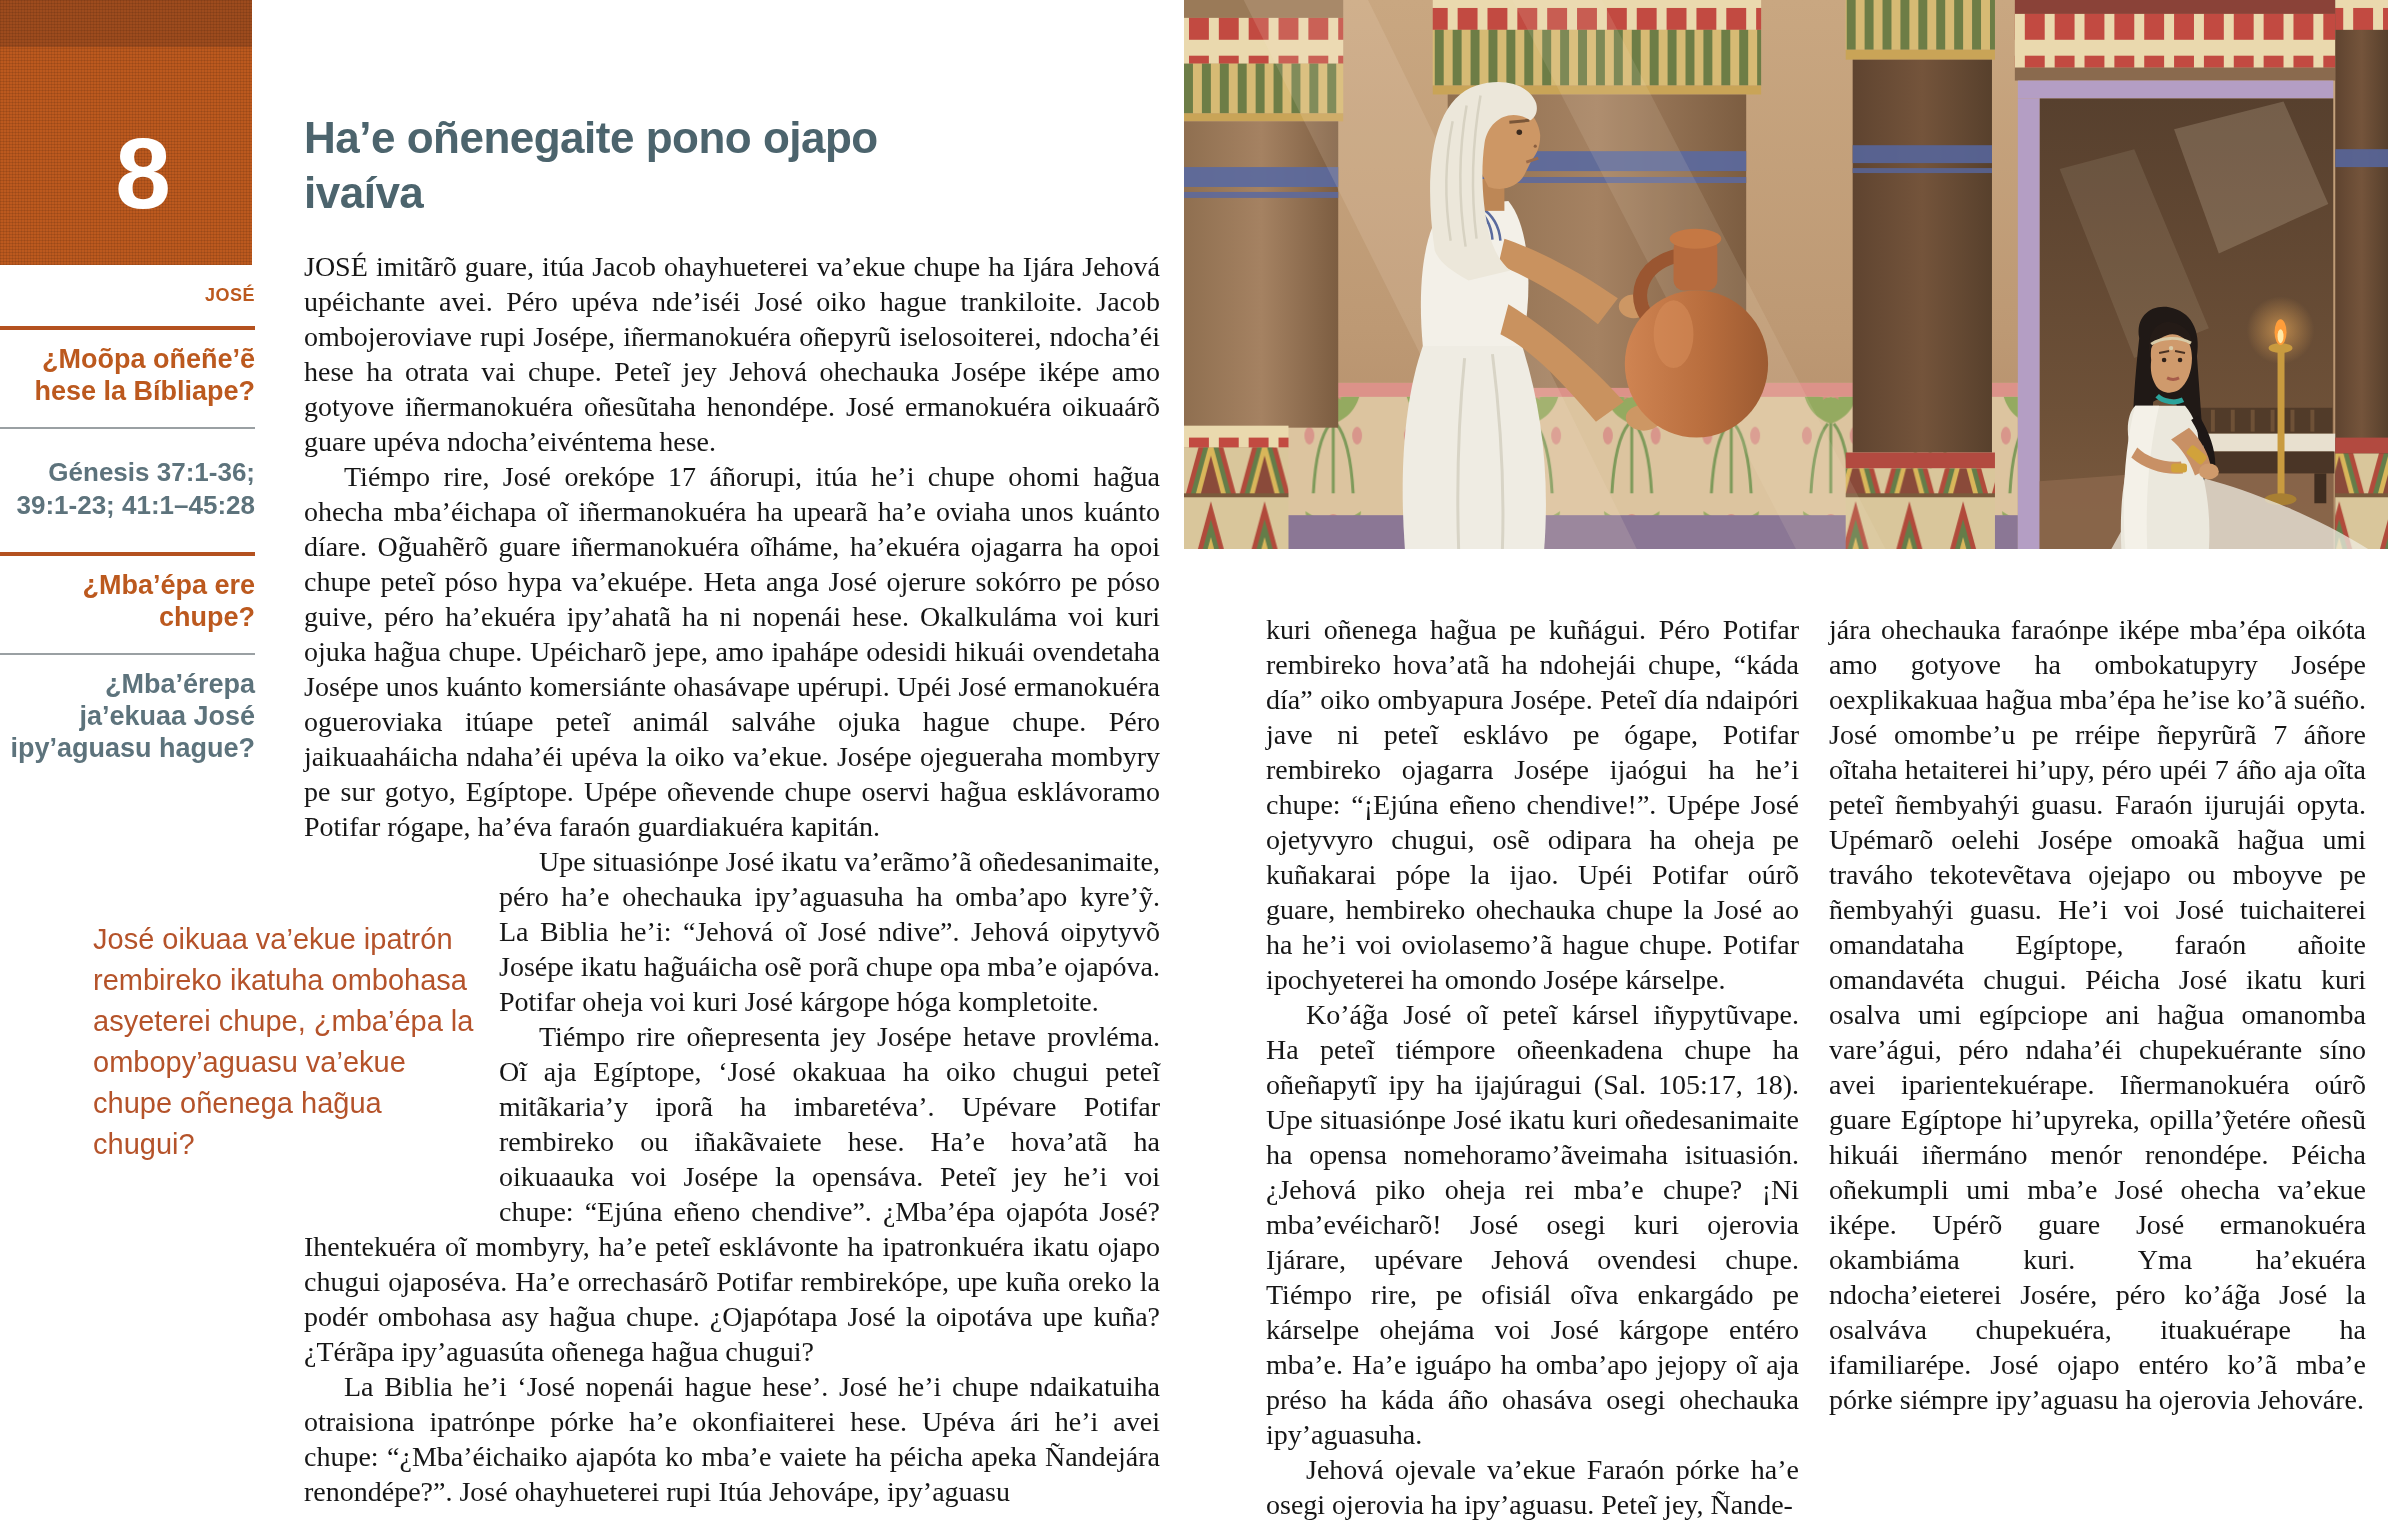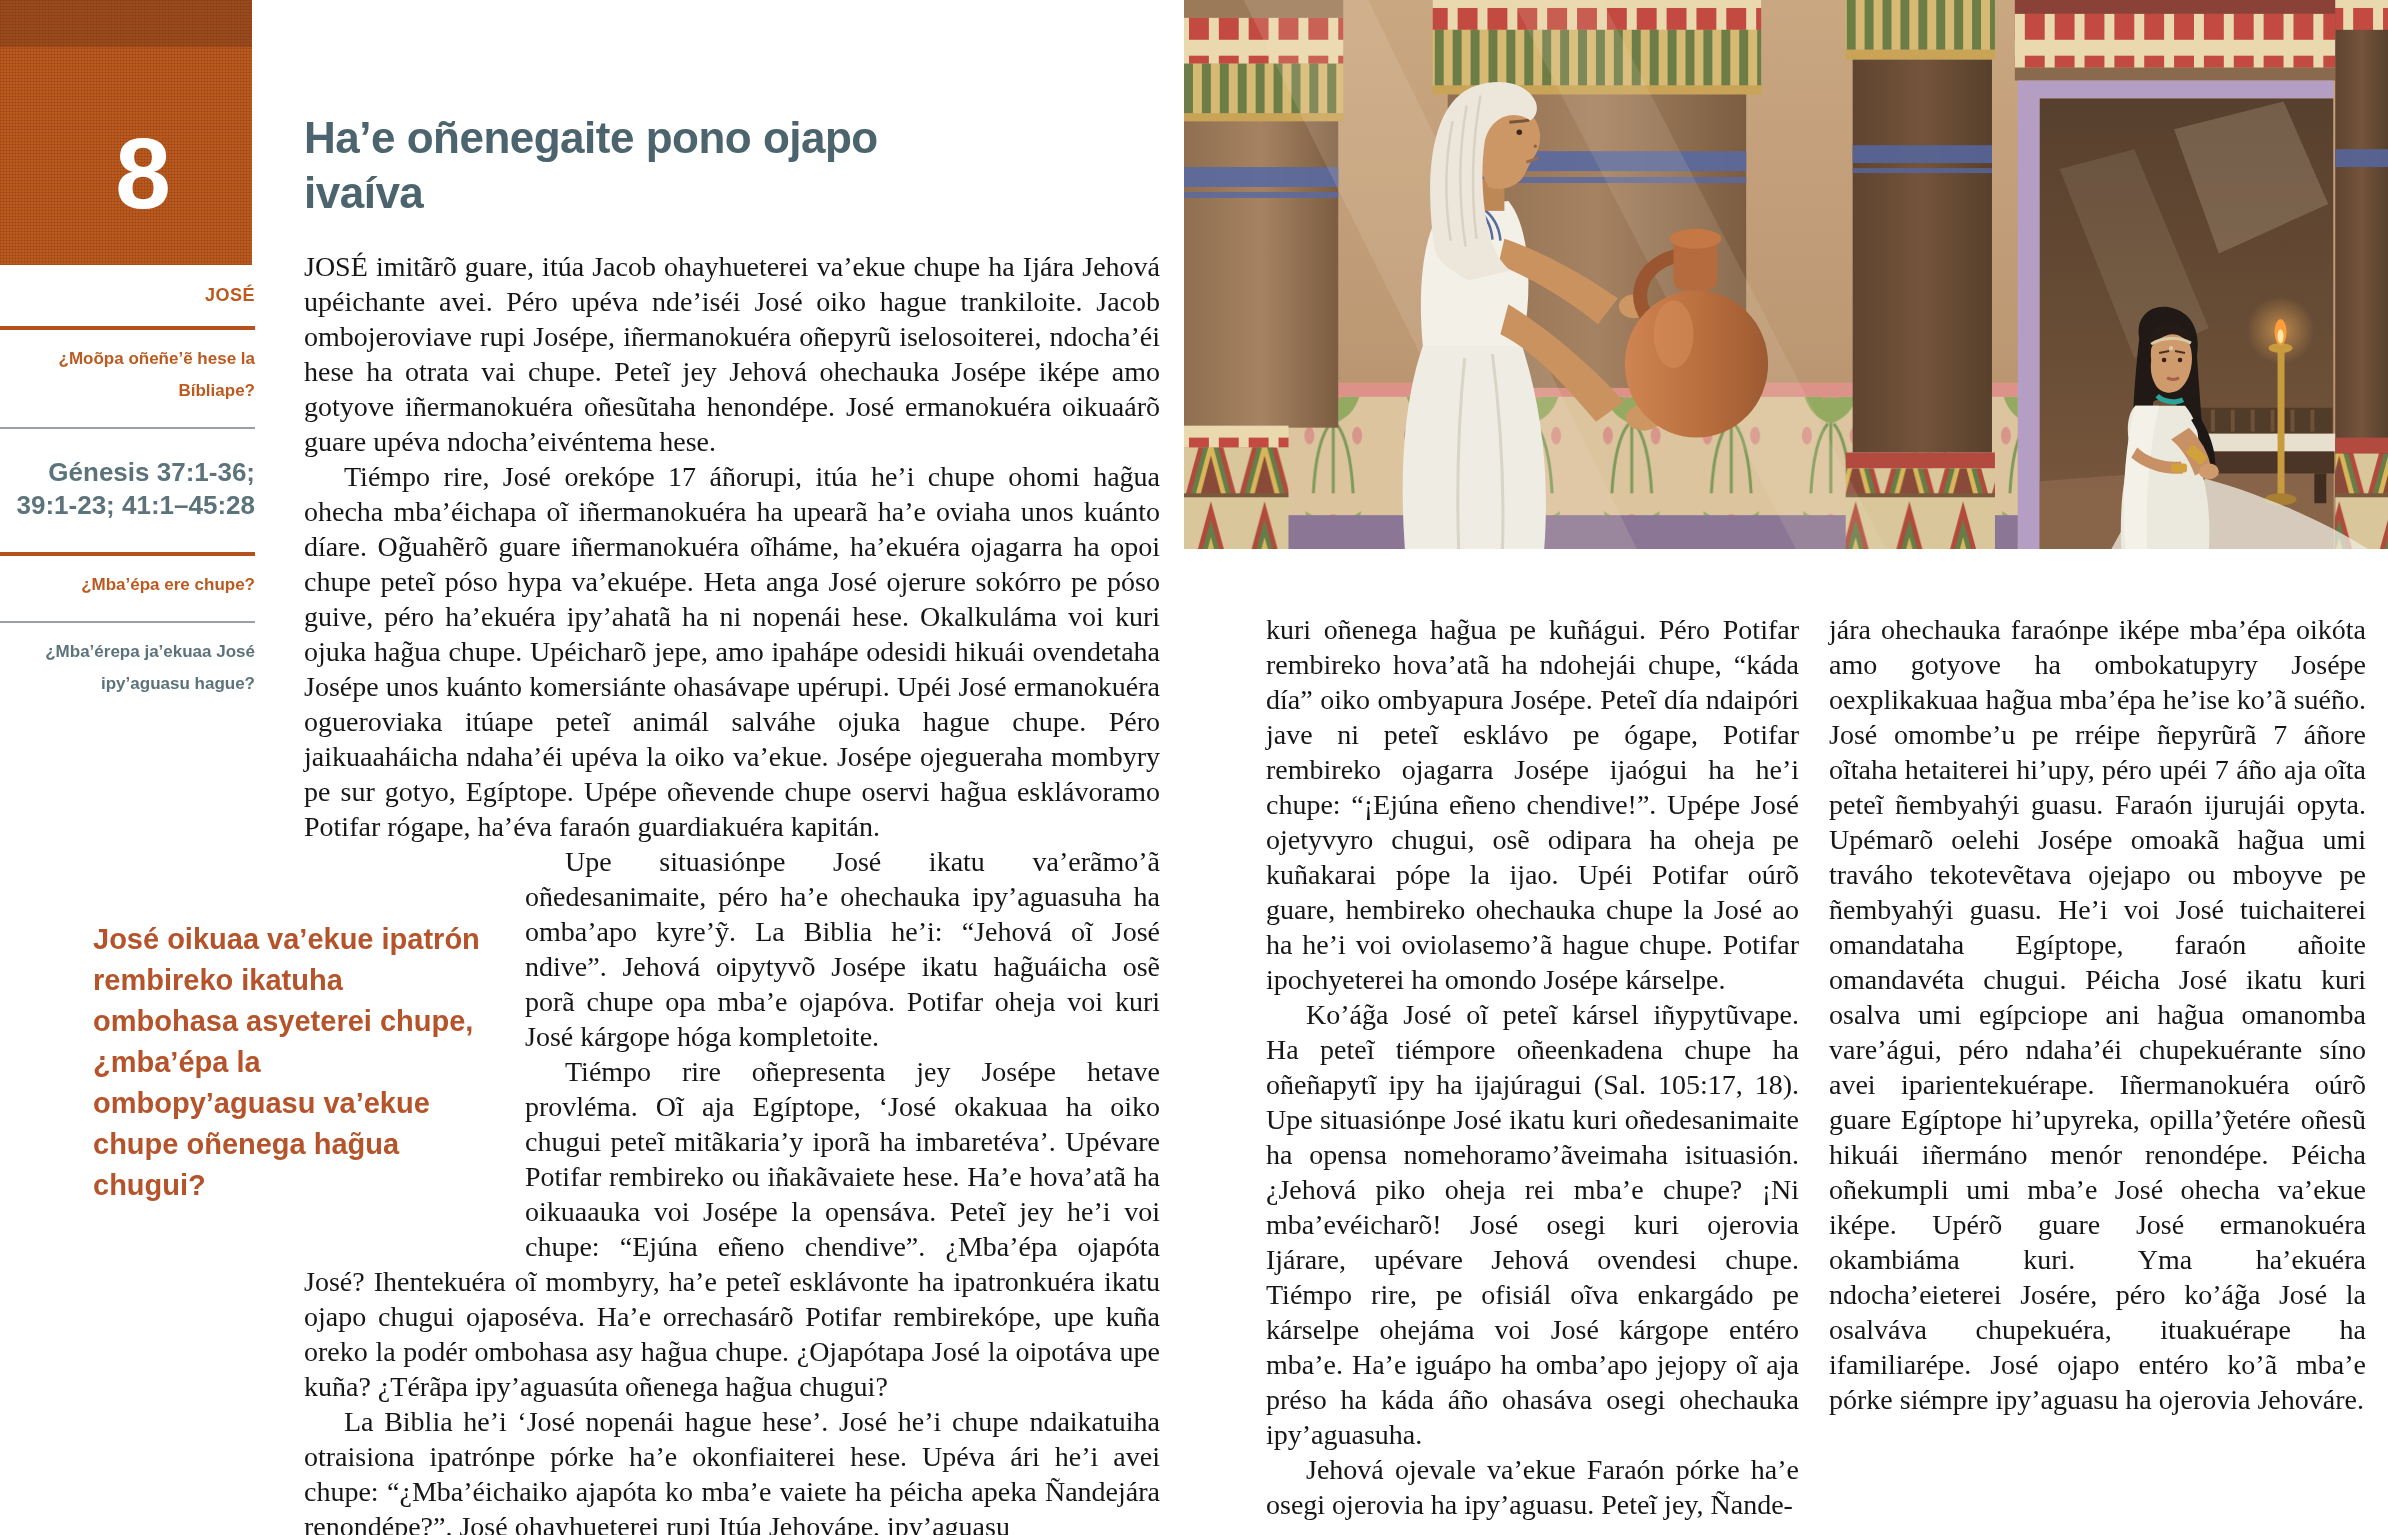--- a/index.html
+++ b/index.html
@@ -20,42 +20,42 @@
   .chapter-band{position:absolute;top:0;left:0;right:0;height:47px;background:#9d4b1d;}
   .chapter-number{
     position:absolute;left:0;top:123px;width:252px;padding-left:34px;box-sizing:border-box;
     text-align:center;color:#ffffff;font-size:100px;font-weight:700;line-height:1;z-index:2;
   }
   
   .sidebar{position:absolute;left:0;top:275px;width:255px;text-align:right;}
   .sb-person{color:#bc591e;font-size:18px;font-weight:700;letter-spacing:0.5px;margin:10px 0 0;}
   .sb-rule{border:none;height:4px;background:#b4511f;margin:20px 0 0;}
   .sb-rule.gray{height:2px;background:#9aa0a3;}
-  .sb-q{color:#bc591e;font-size:17px;line-height:32px;font-weight:700;margin:13px 0 0;}
+  .sb-q{color:#bc591e;font-size:27px;line-height:32px;font-weight:700;margin:13px 0 0;}
   .sb-ref{color:#5d737c;font-size:26px;line-height:33px;font-weight:700;margin:27px 0 0;}
   .sb-q2{margin-top:30px;}
   .sb-slate{color:#5d737c;}
   
   .page-title{
     position:absolute;left:304px;top:82px;width:657px;
     font-size:44px;line-height:1.24;font-weight:700;color:#4c646d;letter-spacing:-0.5px;
   }
   
   .bodycol{
     font-family:"Liberation Serif",serif;font-size:28px;line-height:35px;
     text-align:justify;color:#161616;
   }
   .bodycol p{margin:0;text-indent:40px;}
   .bodycol p.noindent{text-indent:0;}
   .col-left{position:absolute;left:304px;top:249px;width:856px;}
   .col-mid{position:absolute;left:1266px;top:612px;width:533px;}
   .col-right{position:absolute;left:1829px;top:612px;width:537px;}
   .pullquote{
-    float:left;width:394px;margin:75px 38px 30px -211px;
-    font-family:"Liberation Sans",sans-serif;font-weight:700;
+    float:left;width:394px;margin:75px 12px 30px -211px;
+    font-family:"Liberation Sans",sans-serif;font-weight:400;
     font-size:29px;line-height:41px;color:#b5532a;text-align:left;text-indent:0;
   }
   
   .illustration{position:absolute;left:1184px;top:0;width:1204px;height:549px;}
   .illustration svg{display:block;width:100%;height:100%;}
 </style>
 </head>
 <body>
 
 <div class="chapter-block">

